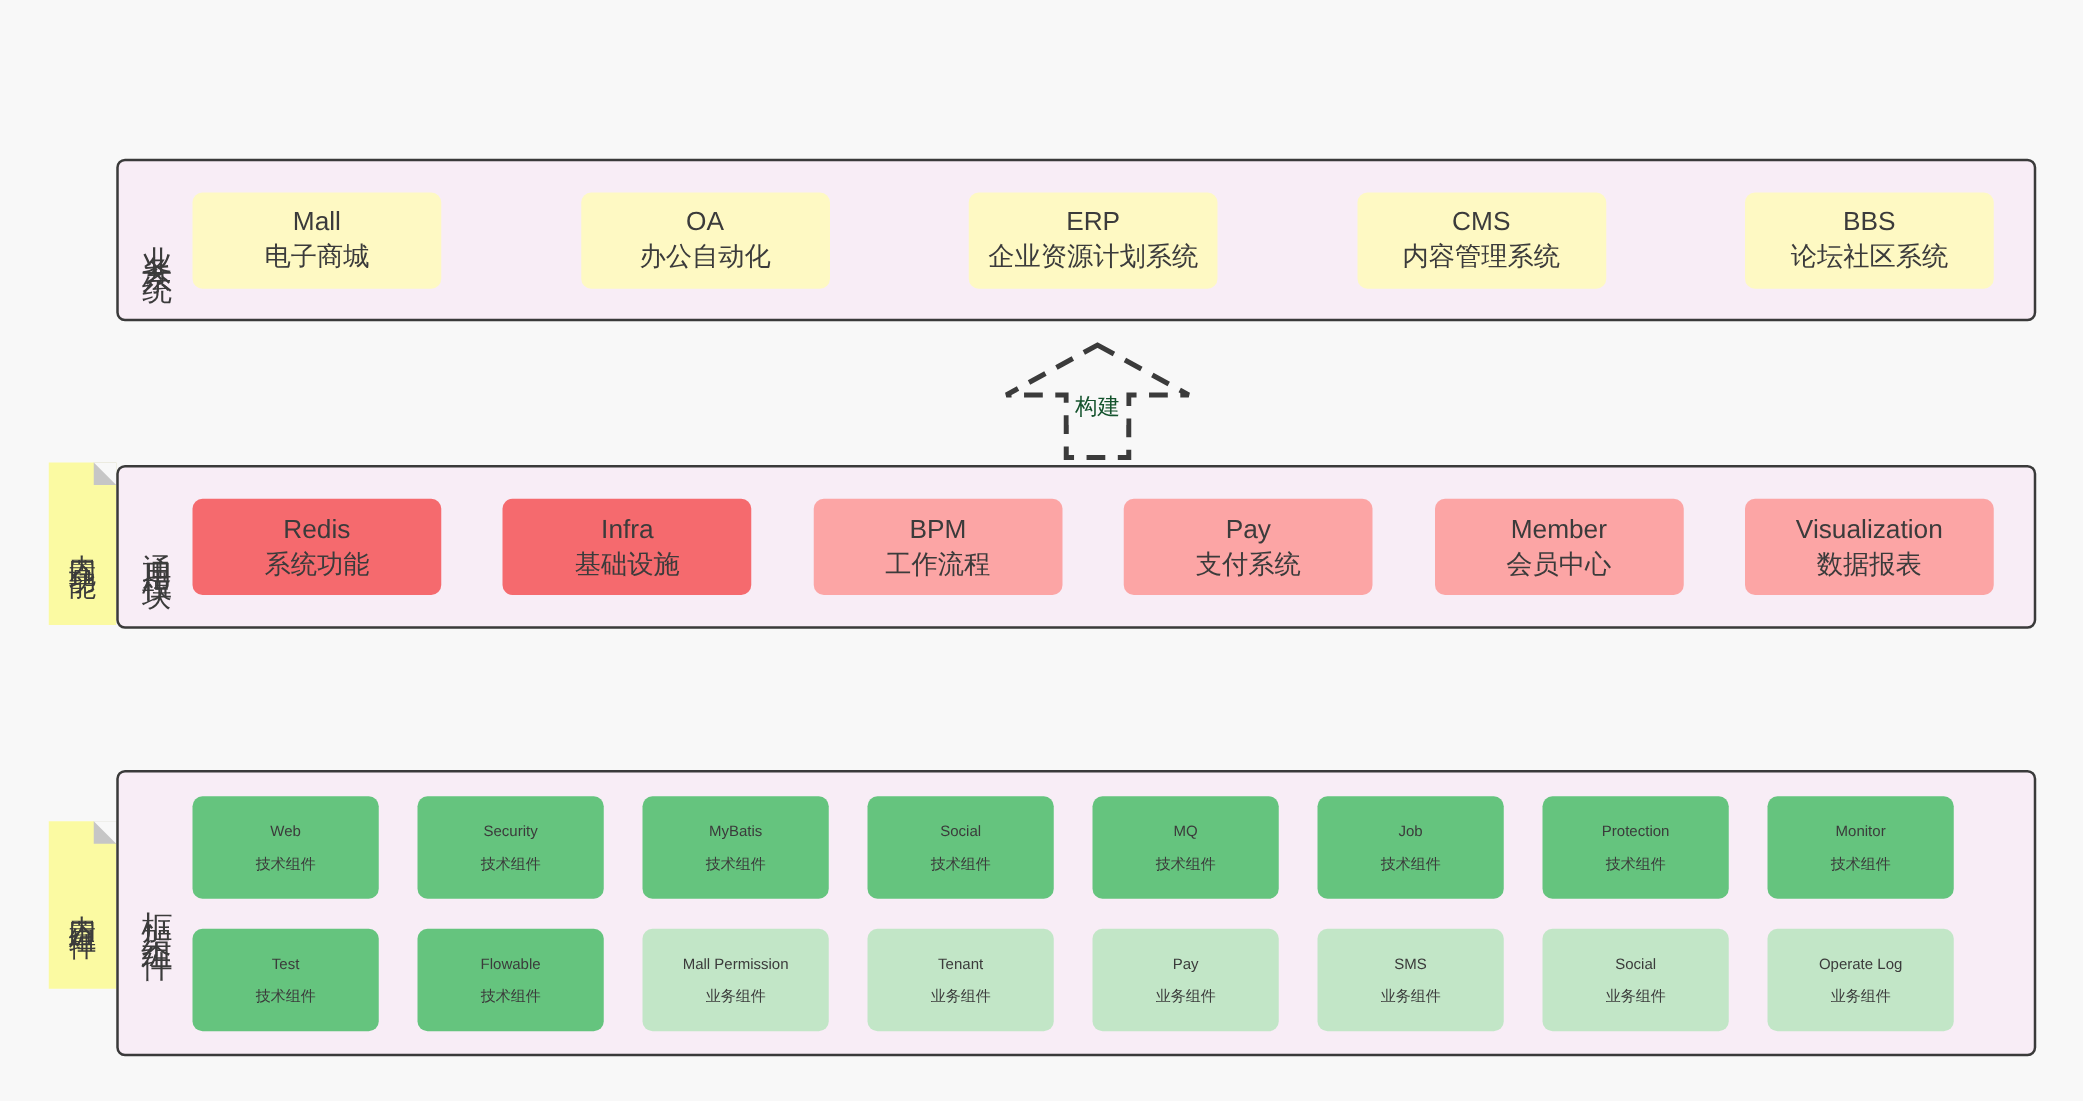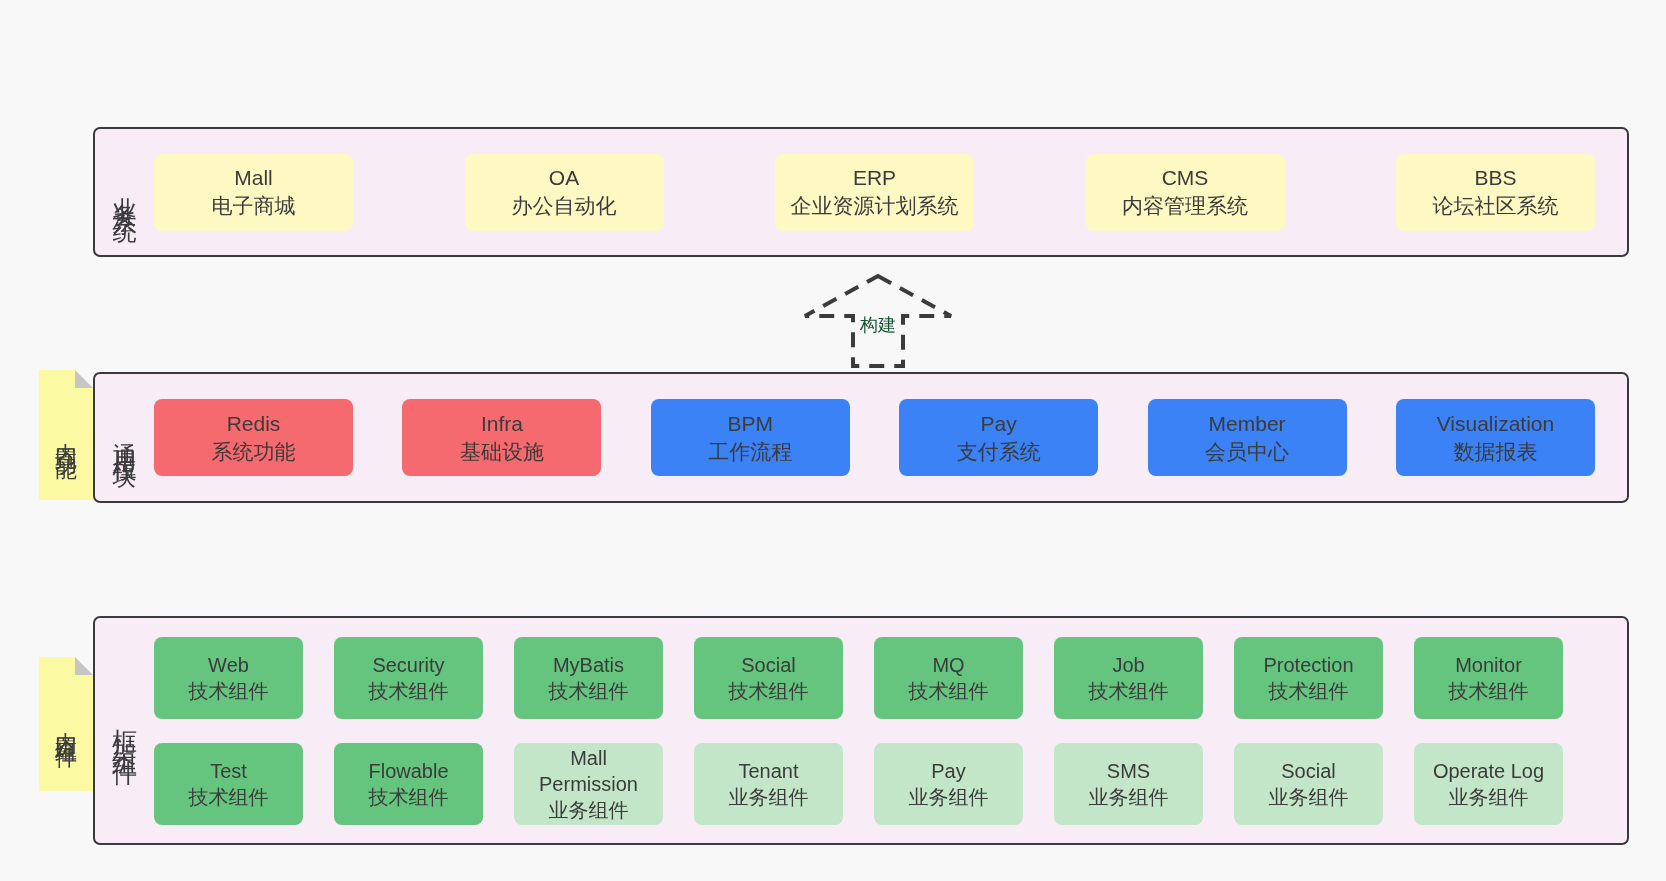--- a/index.html
+++ b/index.html
@@ -19,25 +19,25 @@
   .vtext { writing-mode:vertical-rl; text-orientation:upright; font-size:24px;
            letter-spacing:7px; color:#3b3b3b; line-height:1; }
   #panel-components .vtext { letter-spacing:11px; font-size:25px; }
 
   .box-row { flex:1; display:flex; justify-content:space-between; margin-right:32px; }
   .rows-wrap { flex:1; display:flex; flex-direction:column; gap:24px; margin-right:32px; }
 
   .box { border-radius:8px; display:flex; flex-direction:column; align-items:center;
          justify-content:center; text-align:center; color:#3b3b3b; }
   .box-6 { width:199px; height:77px; font-size:21px; line-height:28px; }
-  .box-8 { width:149px; height:82px; font-size:20px; line-height:26px; padding:0 4px; }
+  .box-8 { width:149px; height:82px; font-size:12px; line-height:26px; padding:0 4px; }
 
   .blue   { background:#fef9c3;text-align:center; }
   .red    { background:#f56a6e; }
-  .pink   { background:#3b82f6; }
+  .pink   { background:#fca5a5; }
   .green  { background:#65c47e; }
   .lgreen { background:#c2e6c7; }
 
   
   .arrow { position:absolute; width:162px; height:102px; }
   #arrow-build     { left:797px; top:270px; }
   #arrow-implement { left:812px; top:515px; }
   .arrow svg { position:absolute; left:0; top:0; }
   .arrow-label { position:absolute; left:50%; top:40px; transform:translateX(-50%);
                  background:#f8f8f8; padding:0 5px; font-size:18px; line-height:30px;

